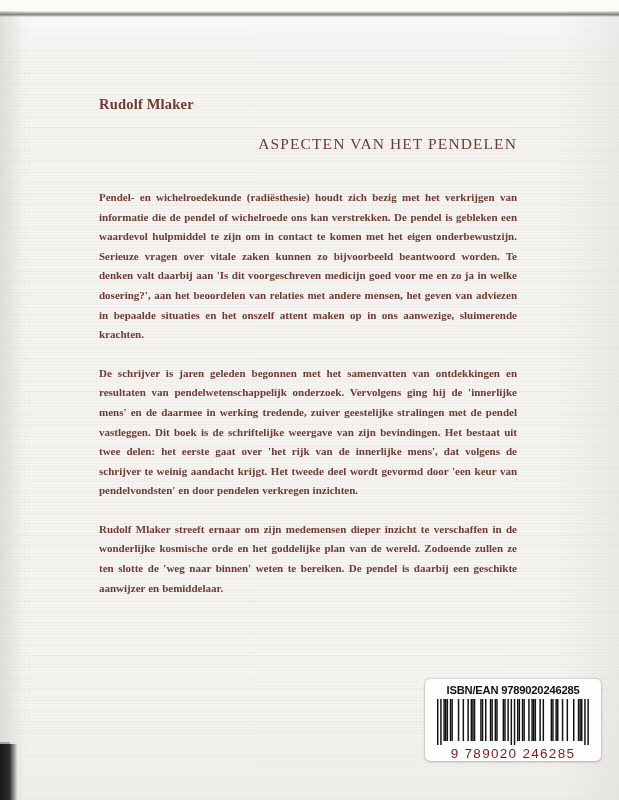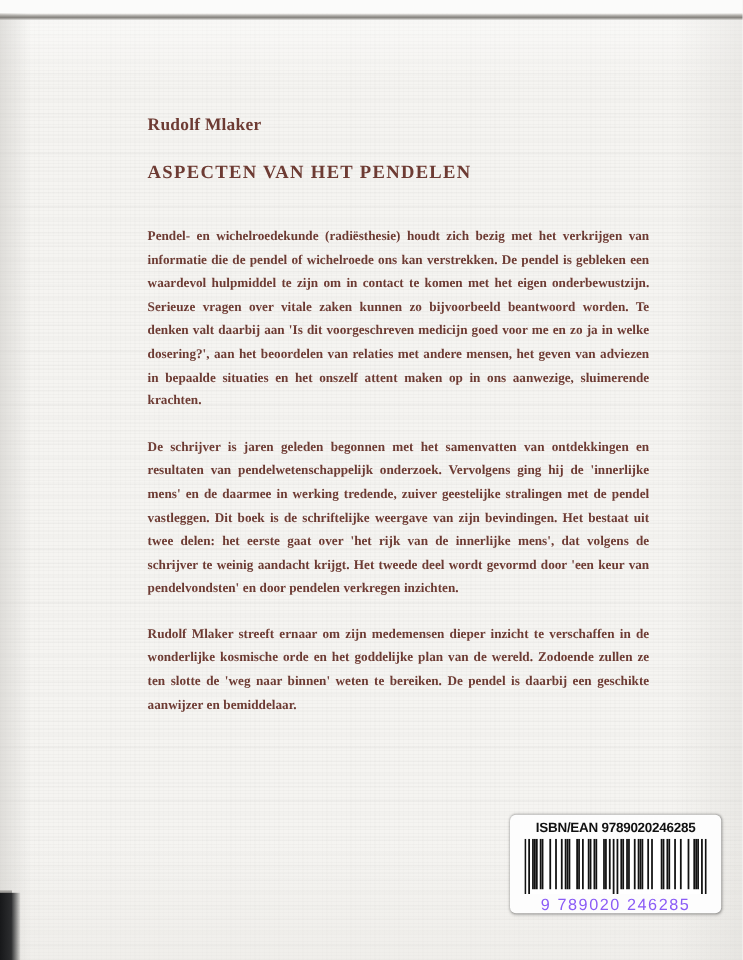--- a/index.html
+++ b/index.html
@@ -86,38 +86,39 @@
     top: 742px;
     width: 10px;
     height: 22px;
     background: linear-gradient(180deg, rgba(120,118,114,0.55), rgba(60,60,60,0.75));
     pointer-events: none;
   }
 
   
   #text-block {
     position: absolute;
-    left: 123px;
+    left: 99px;
     top: 96px;
     width: 418px;
     color: #6d3b33;
   }
   .author {
     font-size: 14.5px;
     font-weight: bold;
     letter-spacing: 0.2px;
     margin: 0 0 22px 0;
     line-height: 1.2;
   }
   .booktitle {
     font-size: 15.5px;
-    font-weight: bold;
+    font-weight: normal;
     letter-spacing: 1.1px;
     margin: 0 0 34px 0;
     line-height: 1.2;
+    text-align: right;
   }
   .blurb {
     font-size: 11px;
     font-weight: bold;
     line-height: 19.6px;
     text-align: justify;
     text-justify: inter-word;
     margin: 0 0 19px 0;
     word-spacing: 0.2px;
   }
@@ -151,21 +152,21 @@
   }
   #barcode-bars {
     width: 152px;
     height: 58px;
     display: block;
   }
   #barcode-digits {
     font-family: "Liberation Sans", "DejaVu Sans", sans-serif;
     font-size: 13.5px;
     font-weight: normal;
-    color: #8b5cf6;
+    color: #7f1d1d;
     letter-spacing: 1.3px;
     white-space: nowrap;
     margin-top: 1px;
   }
 </style>
 </head>
 <body>
 
 <div id="cover">
 

